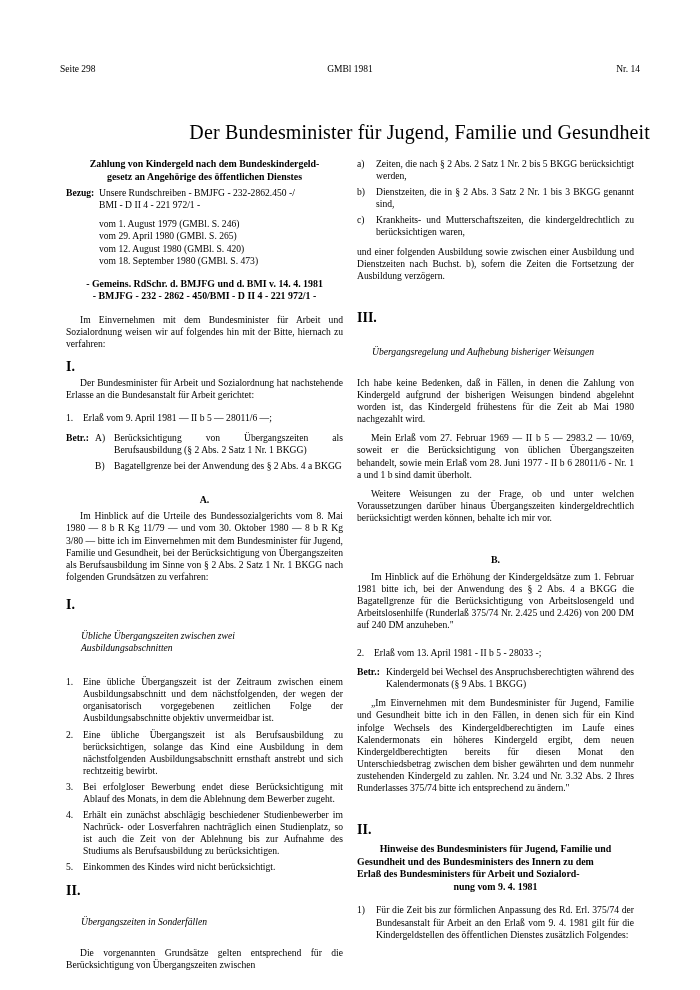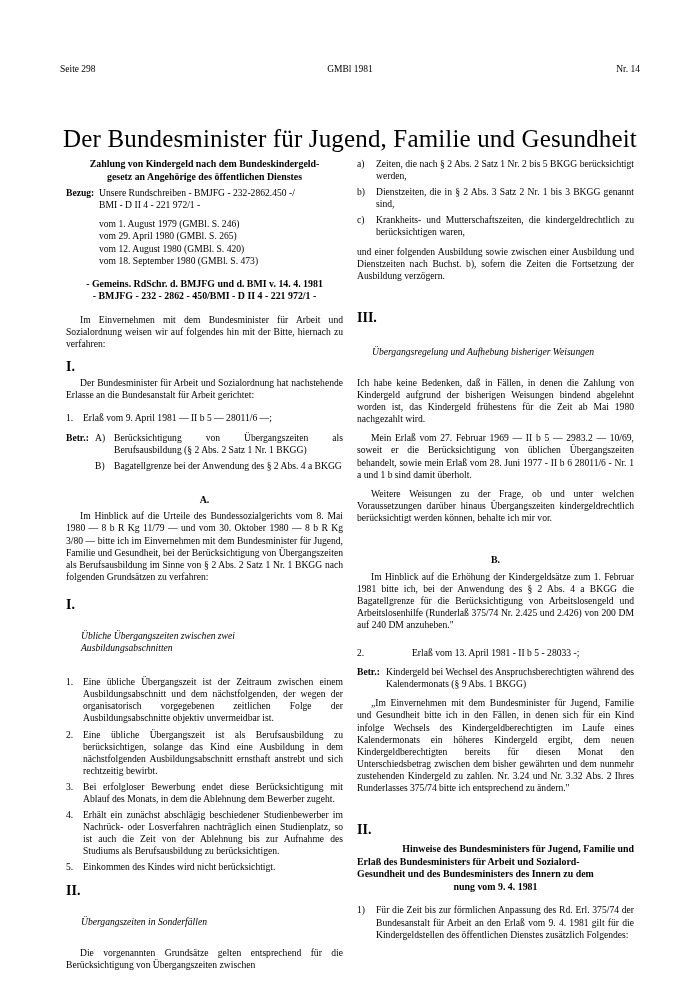--- a/index.html
+++ b/index.html
@@ -37,22 +37,22 @@
   .runhead .rh-left   { position: absolute; left: 0;   top: 0; }
   .runhead .rh-center { position: absolute; left: 0;   top: 0; width: 580px; text-align: center; }
   .runhead .rh-right  { position: absolute; right: 0;  top: 0; }
 
   
   .masthead {
     position: absolute;
     left: 50px;
     top: 108px;
     width: 600px;
-    text-align: center;
-    font-size: 25px;
+    text-align: right;
+    font-size: 20px;
     font-weight: normal;
     letter-spacing: 0.15px;
     white-space: nowrap;
   }
 
   
   .col {
     position: absolute;
     top: 158px;
     width: 277px;
@@ -305,42 +305,42 @@
     <div class="art-head">B.</div>
 
     <div class="gap-xs"></div>
 
     <p class="p">Im Hinblick auf die Erhöhung der Kindergeldsätze zum 1. Februar 1981 bitte ich, bei der Anwendung des § 2 Abs. 4 a BKGG die Bagatellgrenze für die Berücksichtigung von Arbeitslosengeld und Arbeitslosenhilfe (Runderlaß 375/74 Nr. 2.425 und 2.426) von 200 DM auf 240 DM anzuheben."</p>
 
     <div class="gap-l"></div>
 
     <div class="row">
       <span class="lbl lbl-num">2.</span>
-      <span class="bdy" style="text-align:left;margin-left:38px;">Erlaß vom 13. April 1981 - II b 5 - 28033 -;</span>
+      <span class="bdy" style="text-align:left;">Erlaß vom 13. April 1981 - II b 5 - 28033 -;</span>
     </div>
 
     <div class="gap-s"></div>
 
     <div class="row">
       <span class="lbl lbl-betr">Betr.:</span>
       <span class="bdy">Kindergeld bei Wechsel des Anspruchsberechtigten während des Kalendermonats (§ 9 Abs. 1 BKGG)</span>
     </div>
 
     <div class="gap-s"></div>
 
     <p class="p">„Im Einvernehmen mit dem Bundesminister für Jugend, Familie und Gesundheit bitte ich in den Fällen, in denen sich für ein Kind infolge Wechsels des Kindergeldberechtigten im Laufe eines Kalendermonats ein höheres Kindergeld ergibt, dem neuen Kindergeldberechtigten bereits für diesen Monat den Unterschiedsbetrag zwischen dem bisher gewährten und dem nunmehr zustehenden Kindergeld zu zahlen. Nr. 3.24 und Nr. 3.32 Abs. 2 Ihres Runderlasses 375/74 bitte ich entsprechend zu ändern."</p>
 
     <div class="gap-xxl"></div>
     <div class="sec-title">II.</div>
     <div class="gap-s"></div>
 
     <div class="art-head">
-      <div style="text-align:right;">Hinweise des Bundesministers für Jugend, Familie und</div>
+      <div style="text-align:center;">Hinweise des Bundesministers für Jugend, Familie und</div>
+      <div style="text-align:left;">Gesundheit und des Bundesministers des Innern zu dem</div>
       <div style="text-align:left;">Erlaß des Bundesministers für Arbeit und Sozialord-</div>
-      <div style="text-align:left;">Gesundheit und des Bundesministers des Innern zu dem</div>
       <div class="centered">nung vom 9. 4. 1981</div>
     </div>
 
     <div class="gap-m"></div>
 
     <div class="row">
       <span class="lbl lbl-paren">1)</span>
       <span class="bdy">Für die Zeit bis zur förmlichen Anpassung des Rd. Erl. 375/74 der Bundesanstalt für Arbeit an den Erlaß vom 9. 4. 1981 gilt für die Kindergeldstellen des öffentlichen Dienstes zusätzlich Folgendes:</span>
     </div>
 

